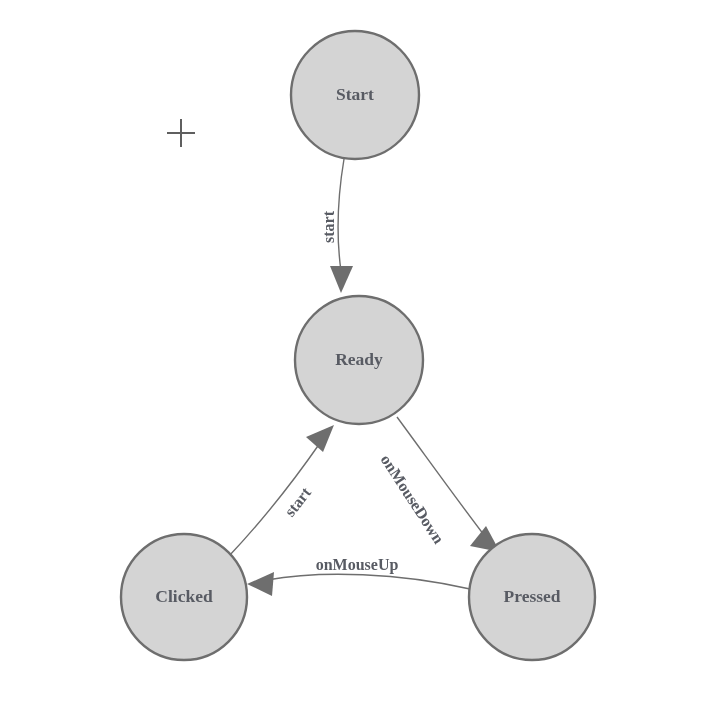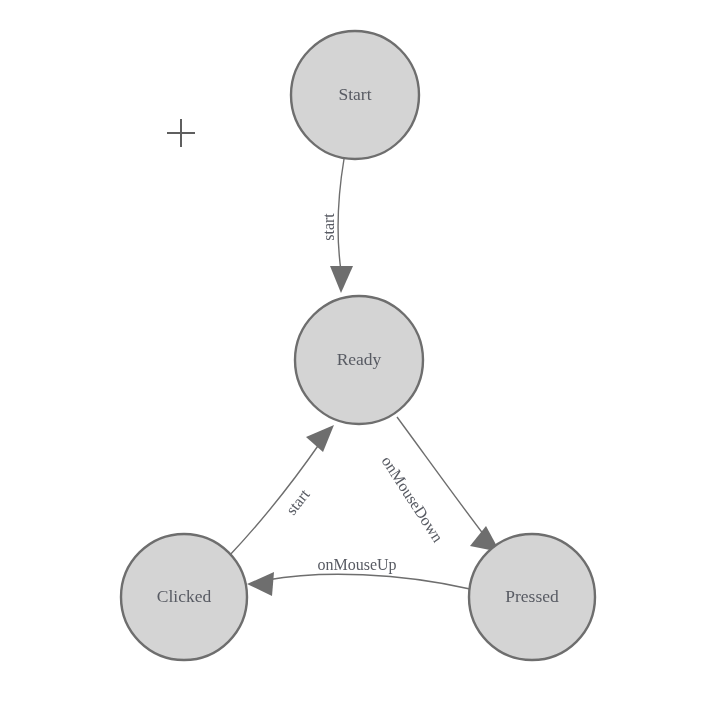--- a/index.html
+++ b/index.html
@@ -58,21 +58,21 @@
   }
   .crosshair-line {
     stroke: #5f5f5f;
     stroke-width: 2;
     stroke-linecap: butt;
   }
 </style>
 </head>
 <body>
 
-<div id="canvas-root" style="background: rgb(255, 255, 255);">
+<div id="canvas-root" style="background: rgb(255, 255, 255); font-weight: bold;">
   <svg id="diagram-svg" viewBox="0 0 710 728" xmlns="http://www.w3.org/2000/svg">
 
     <g id="edges-layer">
         <g>
           <path d="M 344,159 C 338,195 336,235 341,271" class="edge-path" stroke="#6e6e6e"></path>
           <path d="M 341,293 L 330,266 L 353,266 Z" class="edge-arrowhead" fill="#6e6e6e"></path>
         </g>
         <g>
           <path d="M 397,417 C 425,455 455,497 484,535" class="edge-path" stroke="#6e6e6e"></path>
           <path d="M 500,552 L 470,546 L 486,526 Z" class="edge-arrowhead" fill="#6e6e6e"></path>

